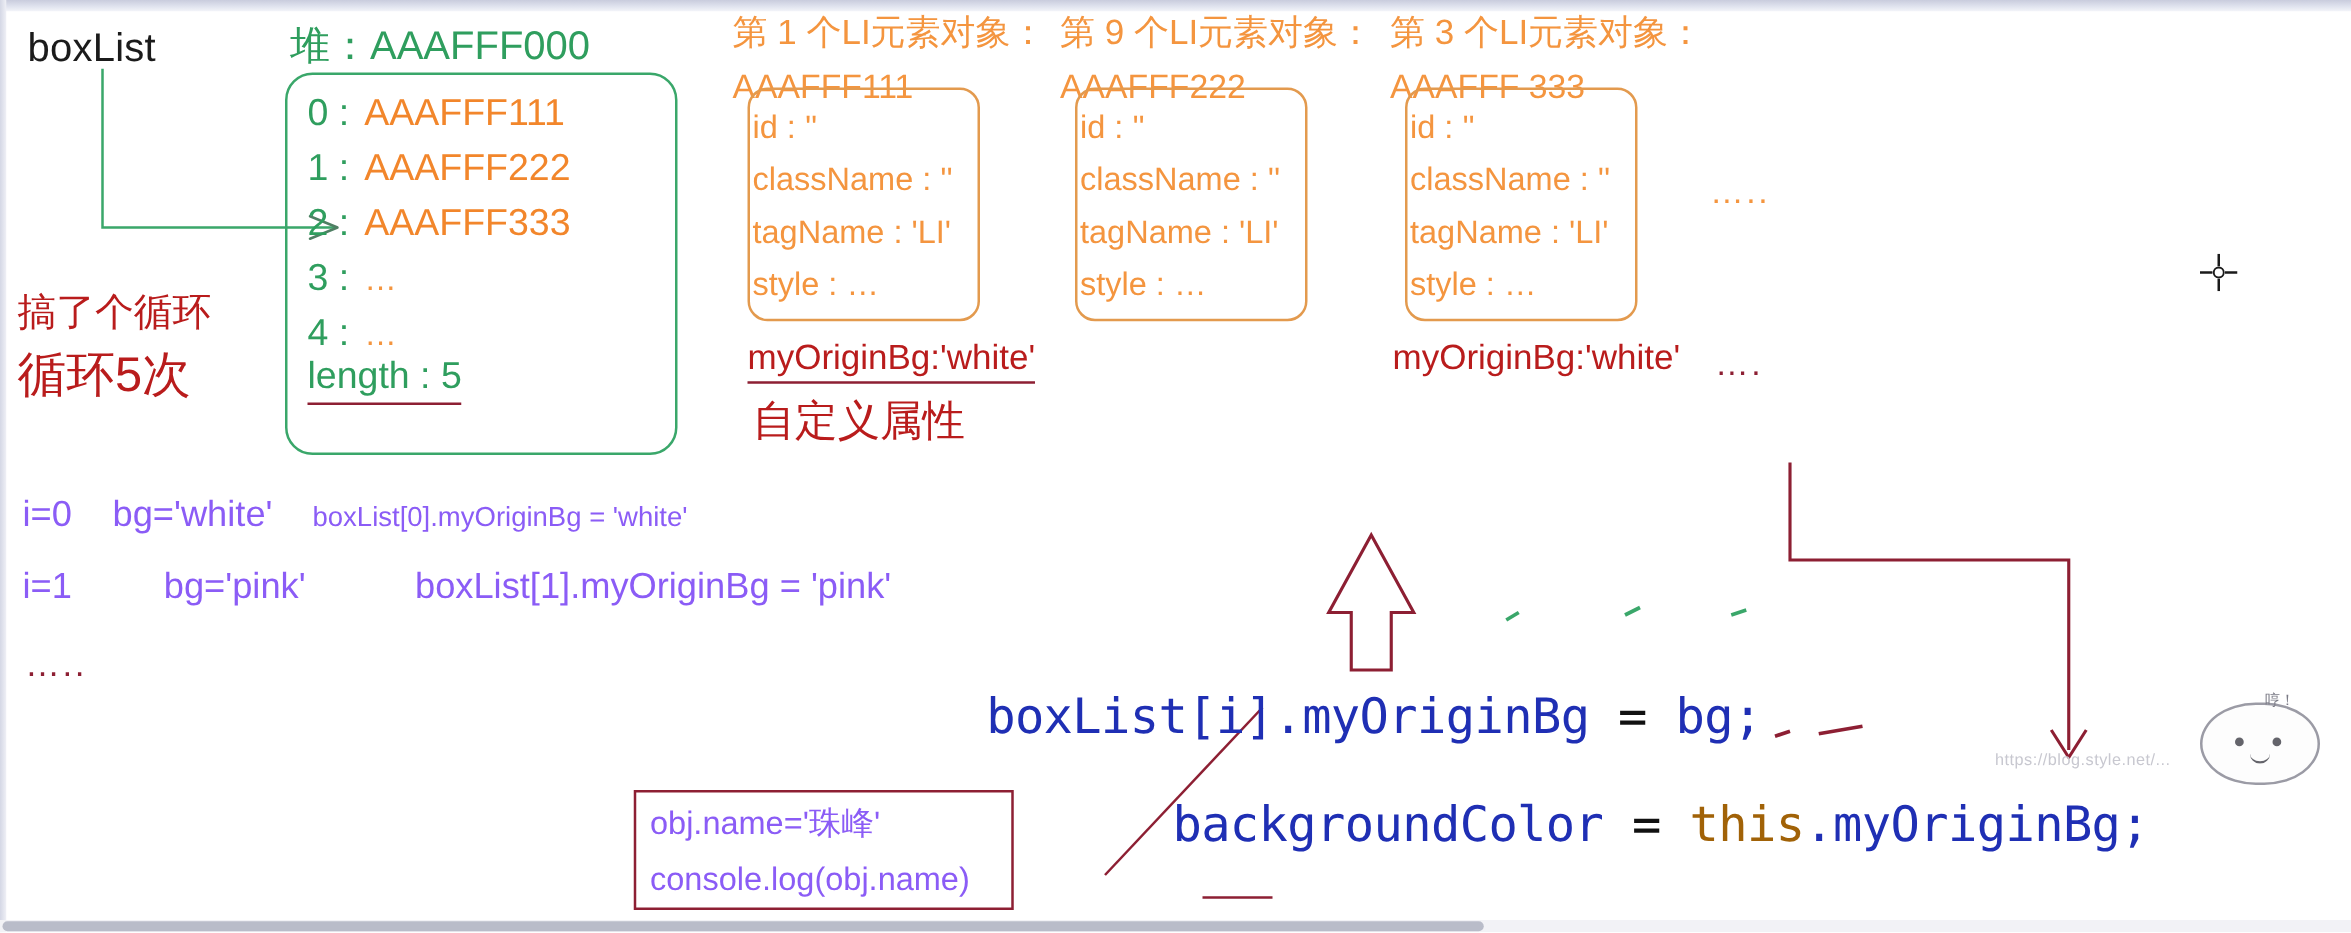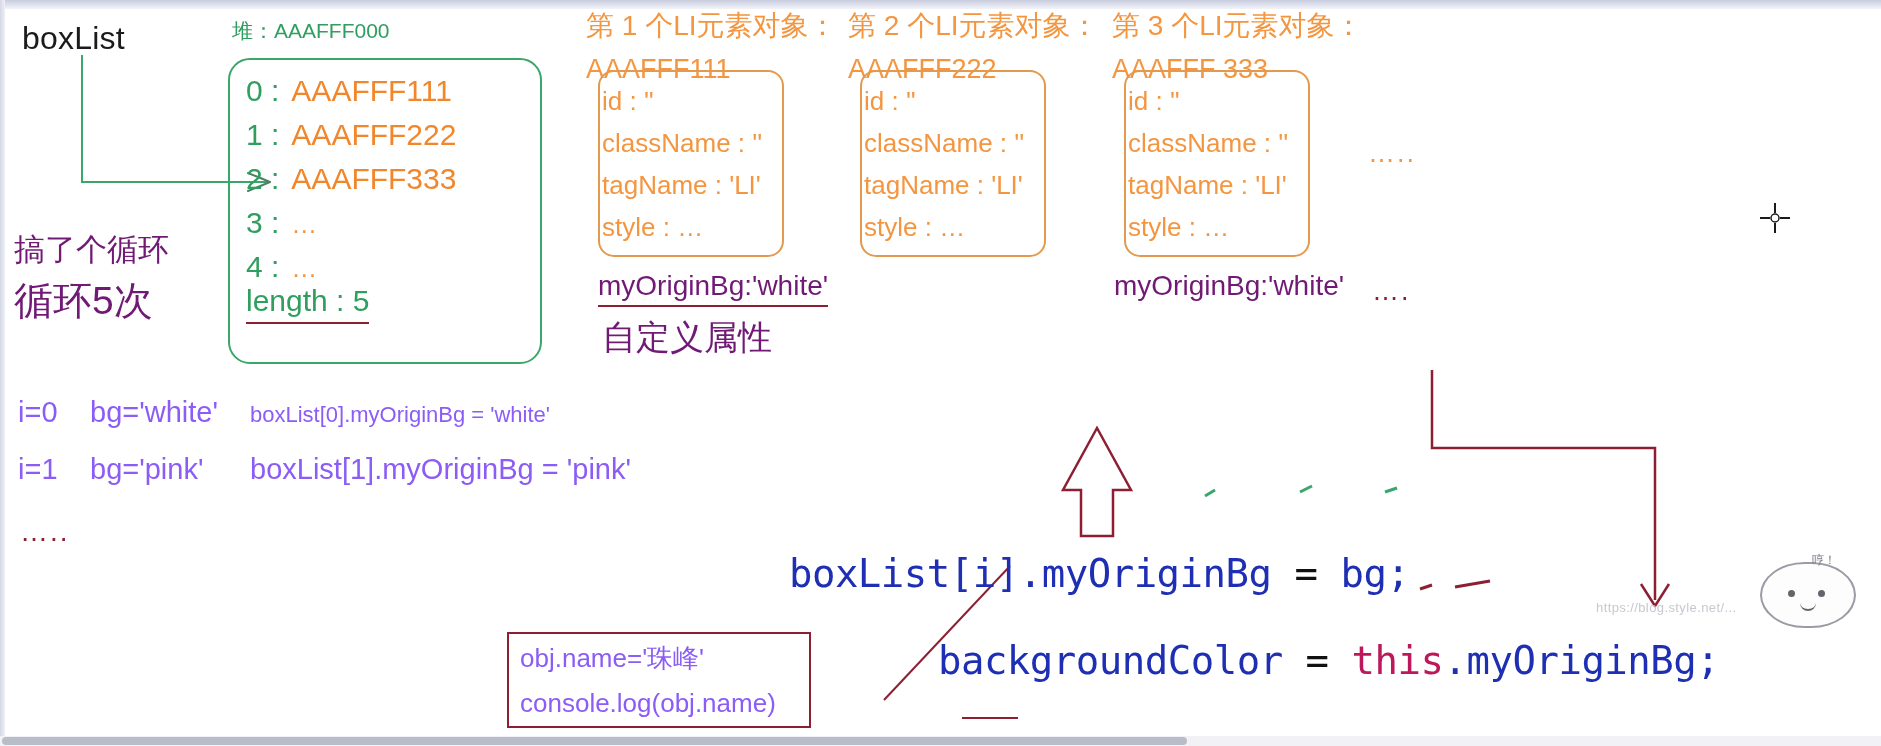--- a/index.html
+++ b/index.html
@@ -63,38 +63,38 @@
     color: #f2862b;
     font-size: 30px;
     line-height: 1;
   }
   .t-orange-soft {
     color: #f4953f;
     font-size: 28px;
     line-height: 1;
   }
   .t-maroon {
-    color: #701a75;
+    color: #b91c1c;
     font-size: 29px;
     line-height: 1;
   }
   .t-darkred {
     color: #8b5cf6;
     font-size: 29px;
     line-height: 1;
   }
   .t-code {
     font-family: "DejaVu Sans Mono", "Liberation Mono", monospace;
     color: #1f2fb4;
     font-size: 39px;
     line-height: 1;
     letter-spacing: -0.5px;
     white-space: pre;
   }
-  .t-code .kw { color: #be185d; }
+  .t-code .kw { color: #a16207; }
   .t-code .op { color: #111111; }
 
   
   .heap-box {
     border: 2px solid #3aa76a;
     border-radius: 22px;
     background: transparent;
   }
   
   .li-box {
@@ -193,21 +193,21 @@
     <path d="M 1385 492 L 1397 488" stroke="#3aa76a" stroke-width="3" fill="none"></path>
     <path d="M 1420 589 L 1432 585" stroke="#8d1f33" stroke-width="3" fill="none"></path>
     <path d="M 1455 587 L 1490 581" stroke="#8d1f33" stroke-width="3" fill="none"></path>
   </svg>
 
   <div class="abs t-black" style="left:22px; top:22px; font-size:32px;">boxList</div>
 
   <div class="abs t-maroon" style="left:14px; top:234px; font-size:31px;">搞了个循环</div>
   <div class="abs t-maroon" style="left:14px; top:281px; font-size:39px;">循环5次</div>
 
-  <div class="abs t-green" style="left:232px; top:20px; font-size:21px;">堆：AAAFFF000</div>
+  <div class="abs t-green" style="left:232px; top:20px; font-size:32px;">堆：AAAFFF000</div>
 
   <div class="abs heap-box" style="left:228px; top:58px; width:310px; height:302px;"></div>
 
   <div class="abs" style="left:246px; top:76px; width:290px;">
     <div style="display:flex; align-items:baseline; gap:12px; height:44px;">
       <span class="t-green" style="font-size:30px;">0 :</span>
       <span class="t-orange" style="font-size:30px;">AAAFFF111</span>
     </div>
     <div style="display:flex; align-items:baseline; gap:12px; height:44px;">
       <span class="t-green" style="font-size:30px;">1 :</span>
@@ -234,21 +234,21 @@
   <div class="abs li-box" style="left:598px; top:70px; width:182px; height:183px;"></div>
   <div class="abs" style="left:602px; top:88px; width:180px;">
     <div class="t-orange-soft" style="height:42px; font-size:26px;">id : ''</div>
     <div class="t-orange-soft" style="height:42px; font-size:26px;">className : ''</div>
     <div class="t-orange-soft" style="height:42px; font-size:26px;">tagName : 'LI'</div>
     <div class="t-orange-soft" style="height:42px; font-size:26px;">style : …</div>
   </div>
   <div class="abs t-maroon underline-maroon" style="left:598px; top:272px; font-size:28px; padding-bottom:5px; display:inline-block;">myOriginBg:'white'</div>
   <div class="abs t-maroon" style="left:602px; top:320px; font-size:34px;">自定义属性</div>
 
-  <div class="abs t-orange-soft" style="left:848px; top:12px; font-size:28px;">第 2 个LI元素对象：</div>
+  <div class="abs t-orange-soft" style="left:848px; top:12px; font-size:28px;">第 9 个LI元素对象：</div>
   <div class="abs t-orange-soft" style="left:848px; top:56px; font-size:27px;">AAAFFF222</div>
   <div class="abs li-box" style="left:860px; top:70px; width:182px; height:183px;"></div>
   <div class="abs" style="left:864px; top:88px; width:180px;">
     <div class="t-orange-soft" style="height:42px; font-size:26px;">id : ''</div>
     <div class="t-orange-soft" style="height:42px; font-size:26px;">className : ''</div>
     <div class="t-orange-soft" style="height:42px; font-size:26px;">tagName : 'LI'</div>
     <div class="t-orange-soft" style="height:42px; font-size:26px;">style : …</div>
   </div>
 
   <div class="abs t-orange-soft" style="left:1112px; top:12px; font-size:28px;">第 3 个LI元素对象：</div>
@@ -264,21 +264,21 @@
 
   <div class="abs ellipsis-orange" style="left:1368px; top:140px; font-size:27px;">…..</div>
   <div class="abs ellipsis-maroon" style="left:1372px; top:278px; font-size:27px;">….</div>
 
   <div class="abs" style="left:18px; top:398px; display:flex; align-items:baseline;">
     <span class="t-darkred" style="font-size:29px; width:72px; display:inline-block;">i=0</span>
     <span class="t-darkred" style="font-size:29px; width:160px; display:inline-block;">bg='white'</span>
     <span class="t-darkred" style="font-size:22px;">boxList[0].myOriginBg = 'white'</span>
   </div>
 
-  <div class="abs" style="left:18px; top:455px; display:flex; align-items:baseline;">
+  <div class="abs" style="left:18px; top:455px; display:flex; align-items:baseline;gap:41px;">
     <span class="t-darkred" style="font-size:29px; width:72px; display:inline-block;">i=1</span>
     <span class="t-darkred" style="font-size:29px; width:160px; display:inline-block;">bg='pink'</span>
     <span class="t-darkred" style="font-size:29px;">boxList[1].myOriginBg = 'pink'</span>
   </div>
 
   <div class="abs ellipsis-maroon" style="left:20px; top:518px; font-size:28px;">…..</div>
 
   <div class="abs callout" style="left:507px; top:632px; width:300px; height:92px;"></div>
   <div class="abs t-darkred" style="left:520px; top:645px; font-size:26px;">obj.name='珠峰'</div>
   <div class="abs t-darkred" style="left:520px; top:690px; font-size:26px;">console.log(obj.name)</div>

